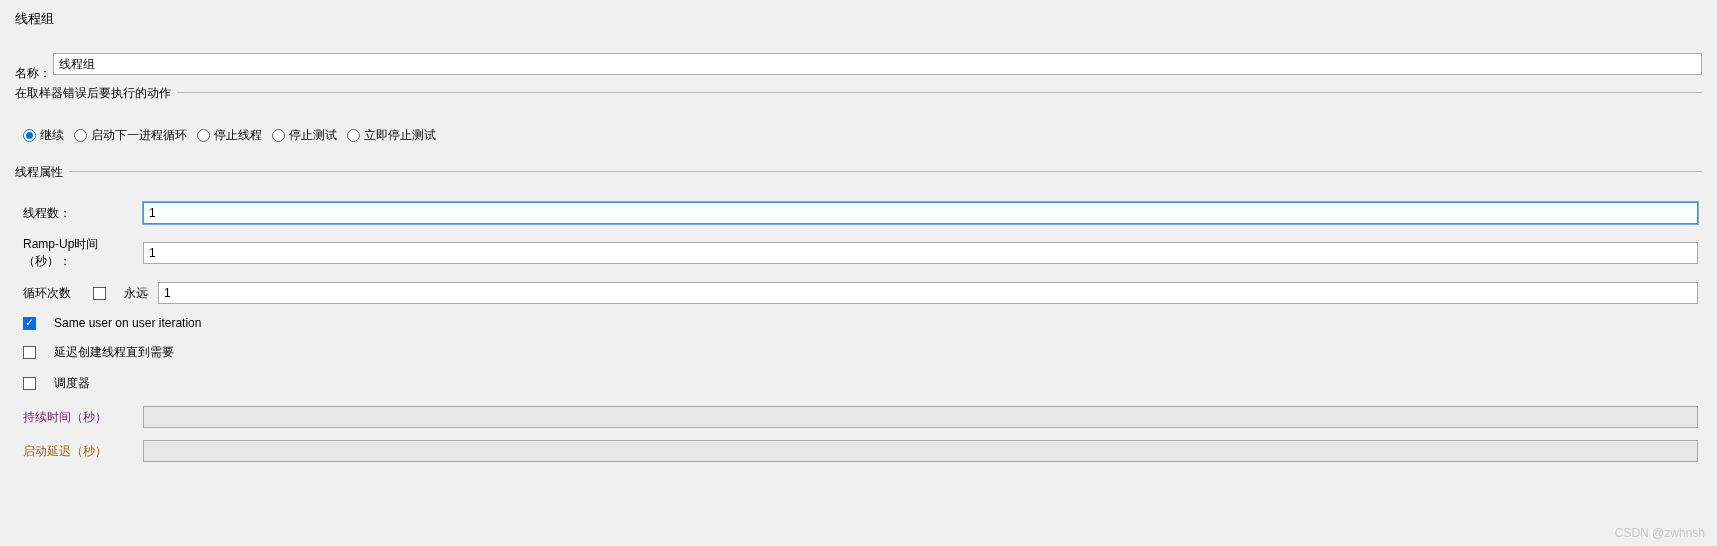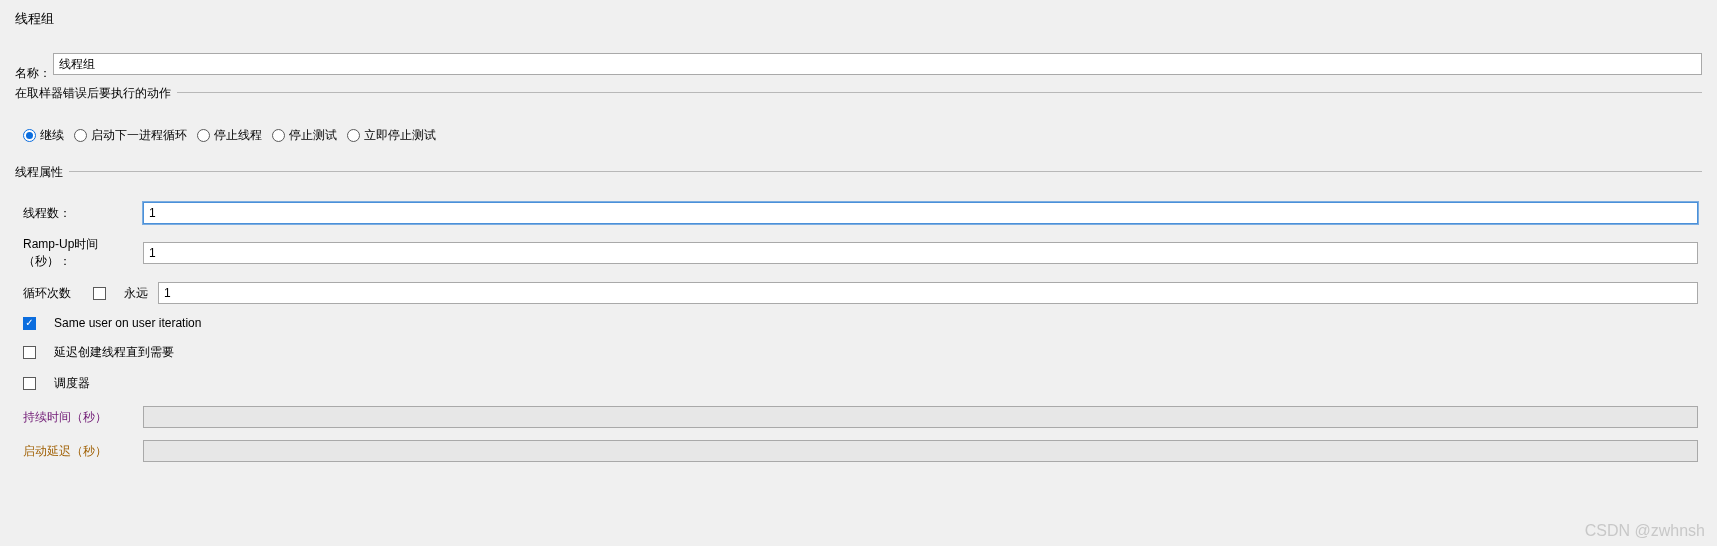--- a/index.html
+++ b/index.html
@@ -150,21 +150,21 @@
       display: flex;
       align-items: center;
       padding-left: 8px;
       margin-bottom: 14px;
     }
     .watermark {
       position: absolute;
       bottom: 6px;
       right: 12px;
       color: #c8c8c8;
-      font-size: 16px;
+      font-size: 12px;
     }
   </style>
 </head>
 <body>
 
 <div class="panel">
   <div class="page-title">线程组</div>
 
   <div class="field-row">
     <div class="field-label">名称：</div>

